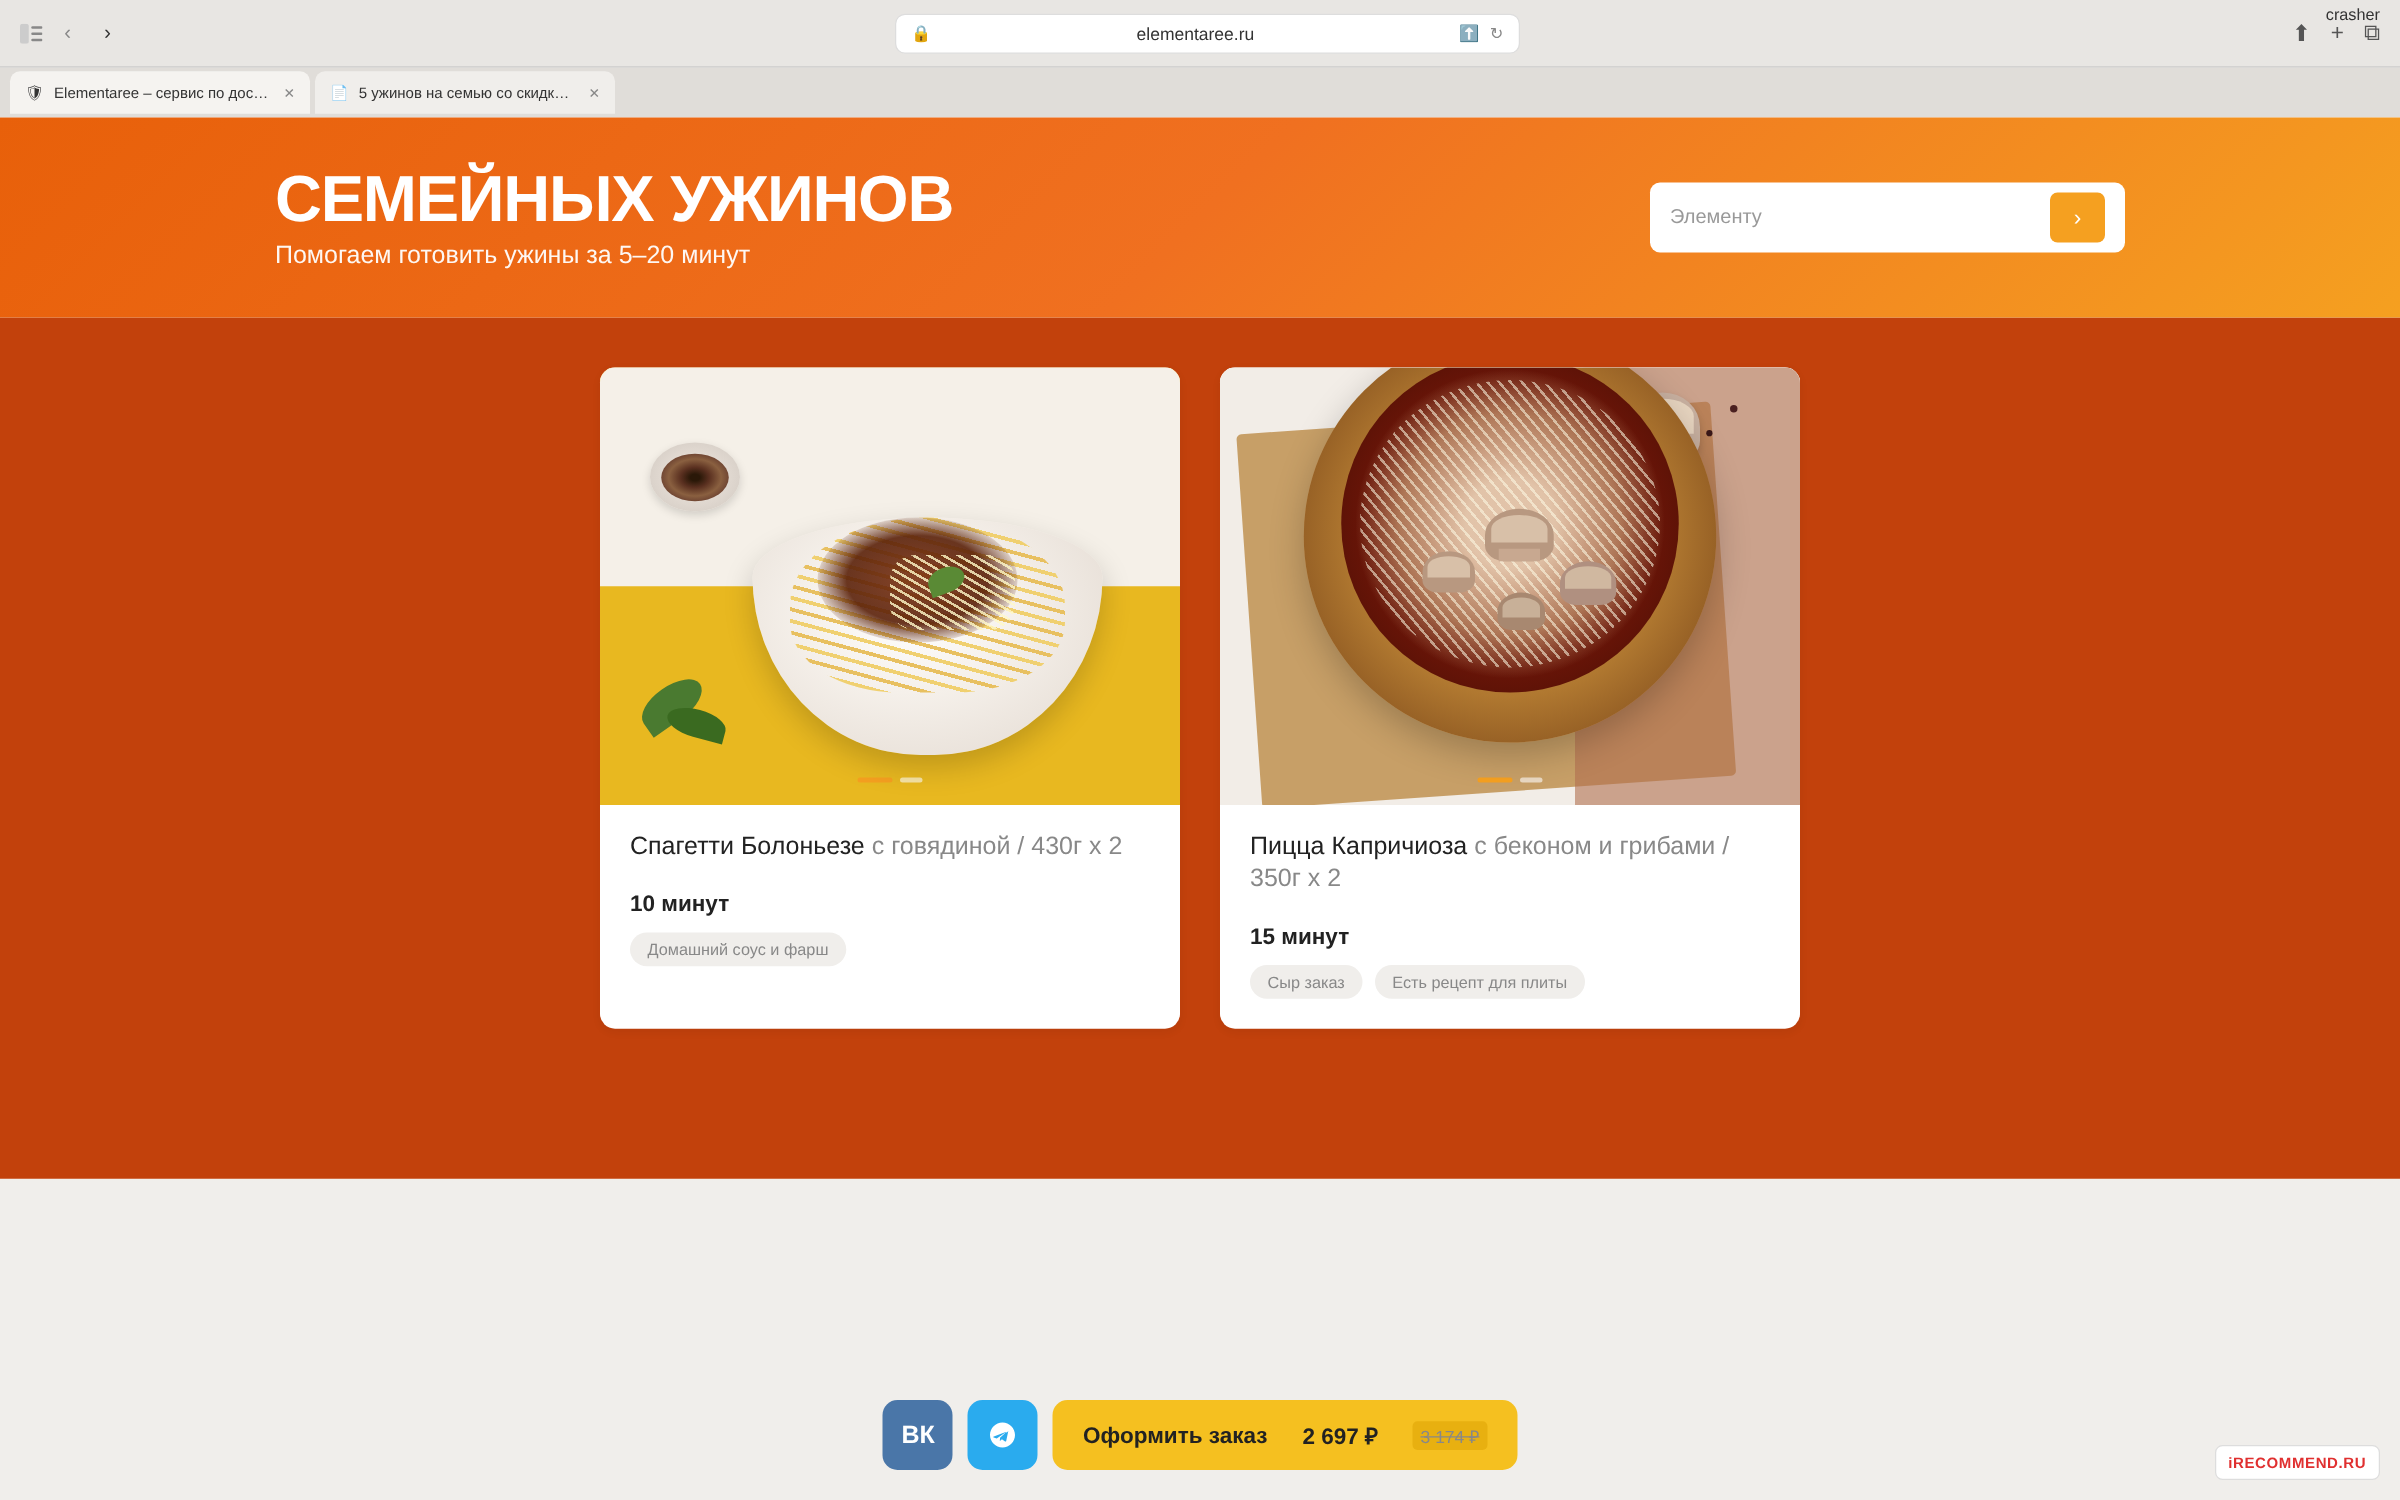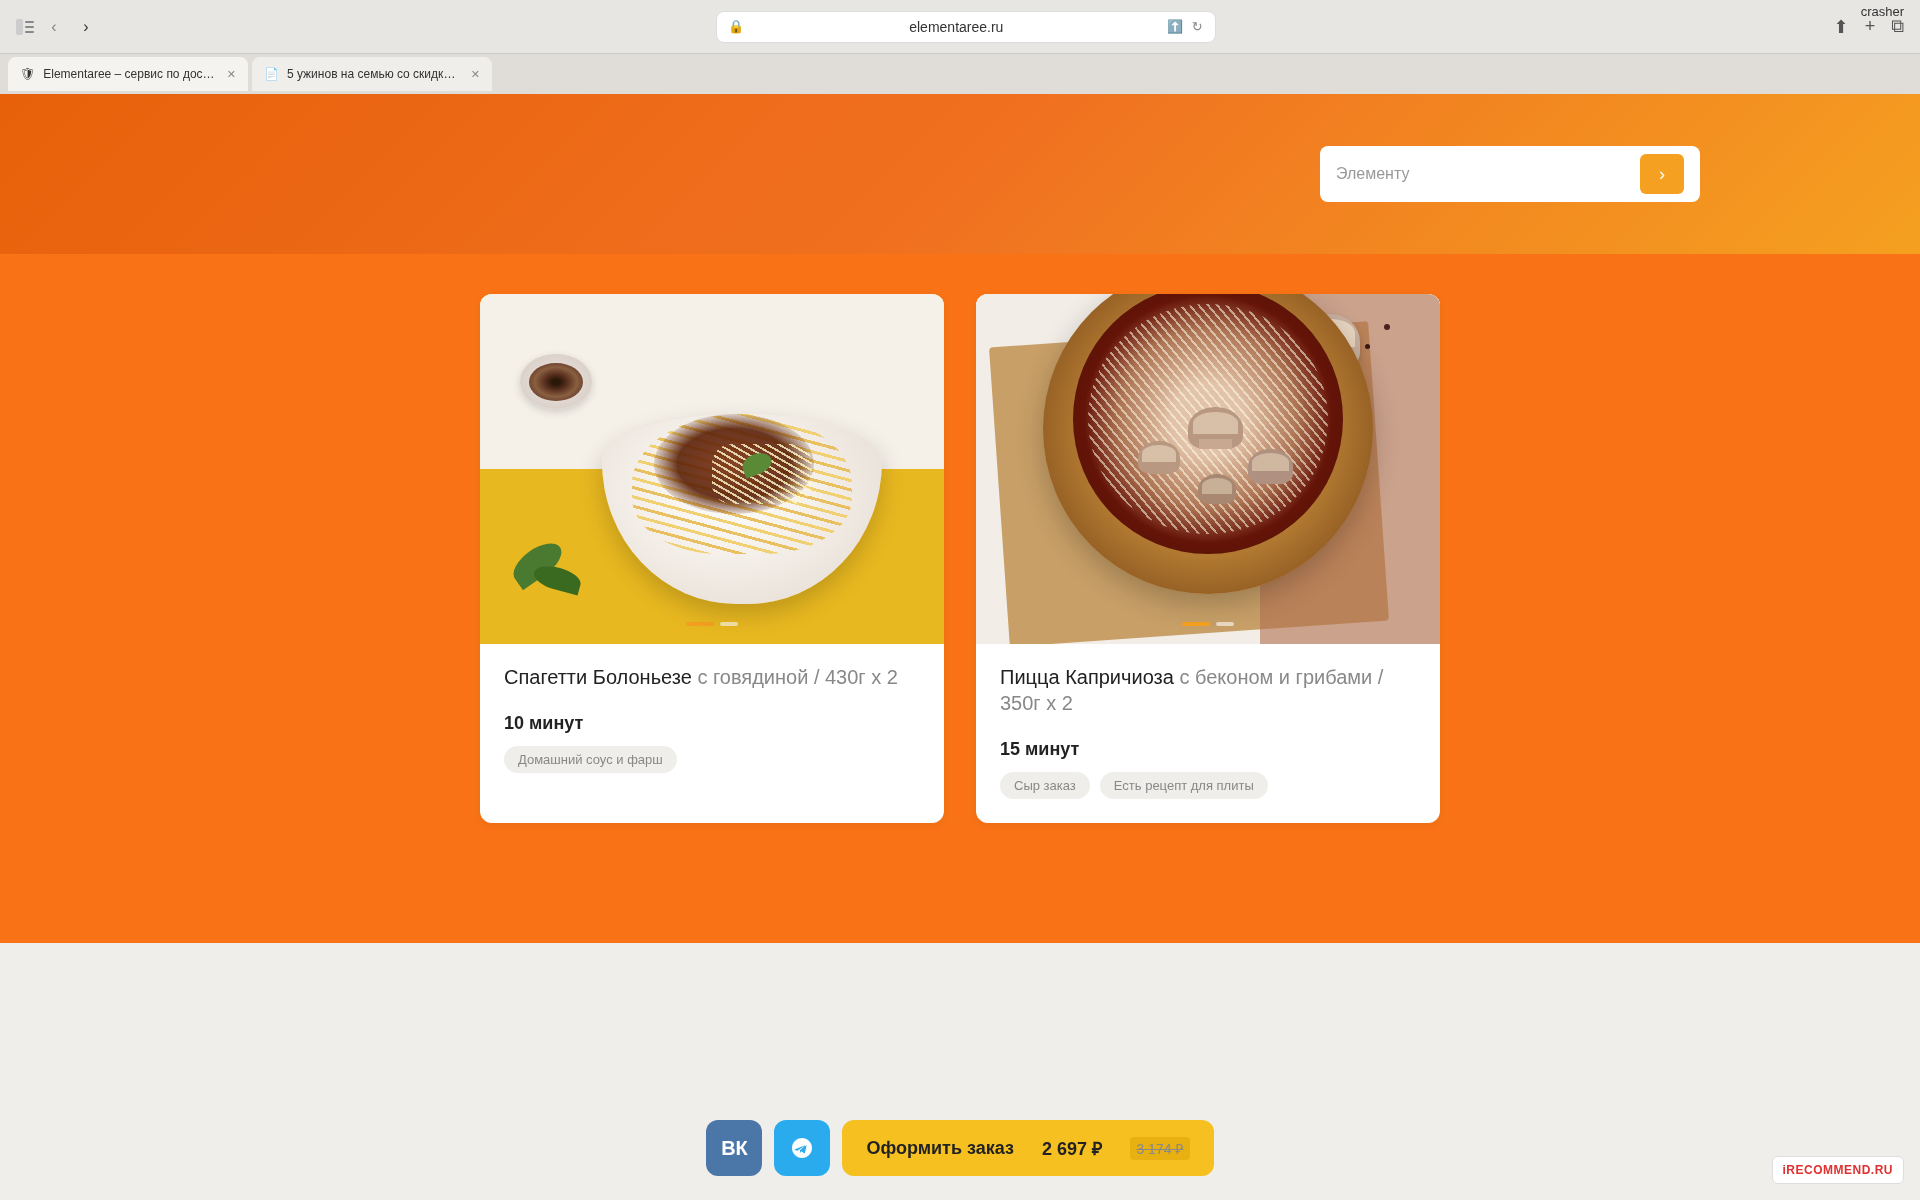--- a/index.html
+++ b/index.html
@@ -191,21 +191,21 @@
       align-items: center;
       justify-content: center;
       color: white;
       font-size: 18px;
       cursor: pointer;
     }
 
     
     .main-content {
       width: 100%;
-      background: #f97316;
+      background: #c2410c;
       padding: 40px 88px 120px;
     }
 
     
     .food-grid {
       display: grid;
       grid-template-columns: 1fr 1fr;
       gap: 32px;
       max-width: 960px;
       margin: 0 auto;
@@ -423,20 +423,22 @@
     <span class="tab-favicon">📄</span>
     <span style="max-width:200px;overflow:hidden;text-overflow:ellipsis;white-space:nowrap;">5 ужинов на семью со скидкой | Elementaree</span>
     <span class="tab-close">✕</span>
   </div>
 </div>
 
 <div class="page-content">
 
   <div class="hero-banner">
     <div class="hero-text-block">
+      <div class="hero-title">СЕМЕЙНЫХ УЖИНОВ</div>
+      <div class="hero-subtitle">Помогаем готовить ужины за 5–20 минут</div>
     </div>
     <div class="hero-right">
       <div class="hero-search-box">
         <span class="hero-search-text">Элементу</span>
         <div class="hero-search-btn">›</div>
       </div>
     </div>
   </div>
 
   <div class="main-content">

